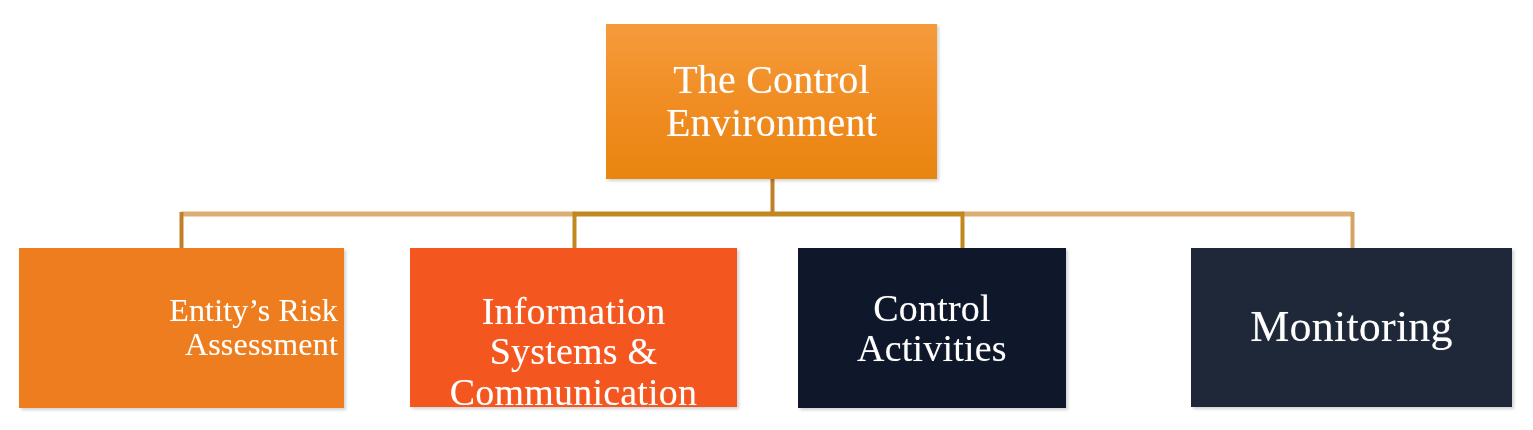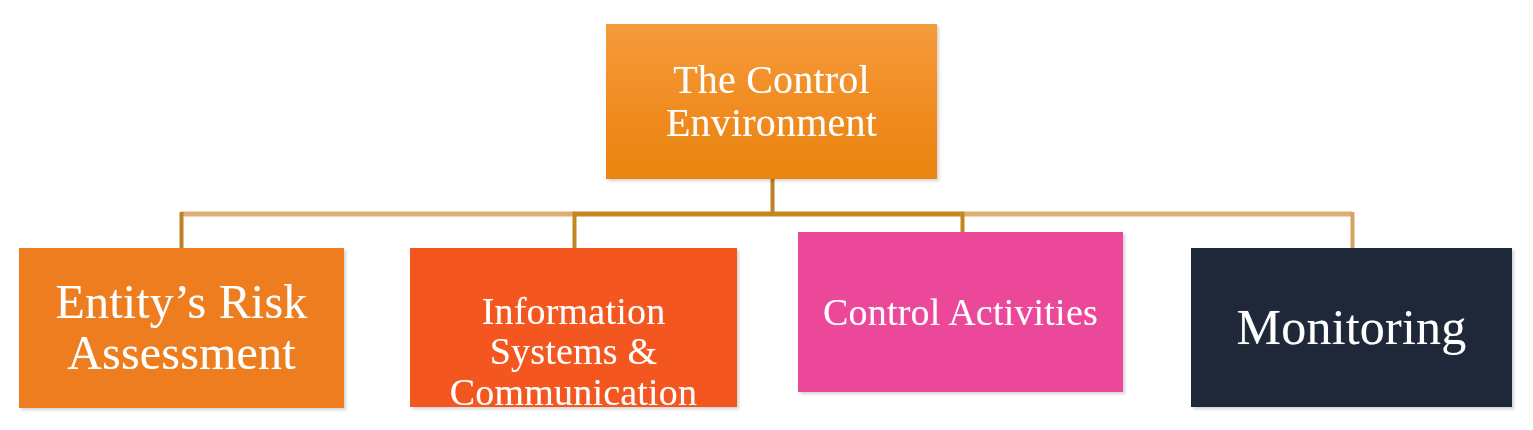--- a/index.html
+++ b/index.html
@@ -63,48 +63,48 @@
   }
 
   
   #node-risk {
     left: 19px;
     top: 248px;
     width: 325px;
     height: 160px;
     background: #ED7D1E;
   }
-  #node-risk .node-label { font-size: 48px; }
+  #node-risk .node-label { font-size: 32px; text-align: right; }
 
   #node-info {
     left: 410px;
     top: 248px;
     width: 327px;
     height: 159px;
     background: #F4561F;
   }
   #node-info .node-label { font-size: 38px; margin-top: 48px; }
 
   #node-activities {
     left: 798px;
-    top: 232px;
-    width: 325px;
+    top: 248px;
+    width: 268px;
     height: 160px;
-    background: #ec4899;
+    background: #0f172a;
   }
   #node-activities .node-label { font-size: 38px; }
 
   #node-monitoring {
     left: 1191px;
     top: 248px;
     width: 321px;
     height: 159px;
     background: #1E2838;
   }
-  #node-monitoring .node-label { font-size: 50px; }
+  #node-monitoring .node-label { font-size: 44px; }
 </style>
 </head>
 <body>
 
 <div id="diagram-canvas">
 
   <svg id="connector-layer" viewBox="0 0 1533 430" width="1533" height="430" xmlns="http://www.w3.org/2000/svg">
 
     <line x1="772.5" y1="179" x2="772.5" y2="214" stroke="#C08028" stroke-width="4"></line>
 

